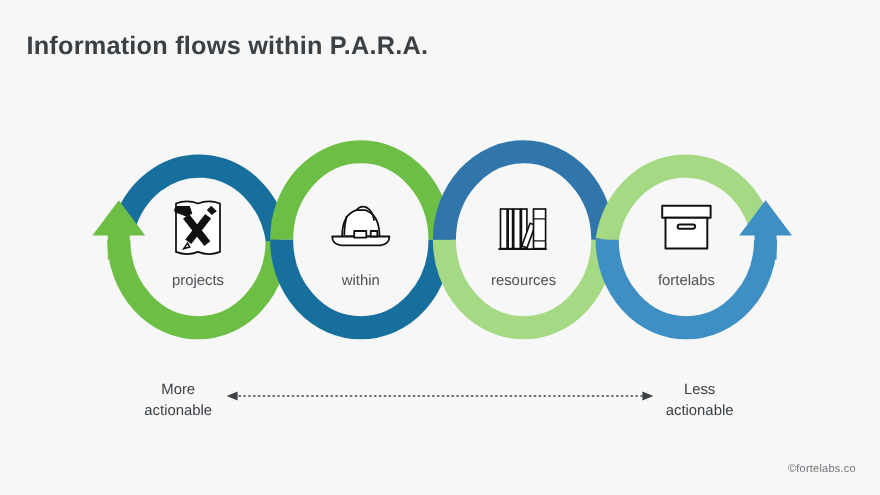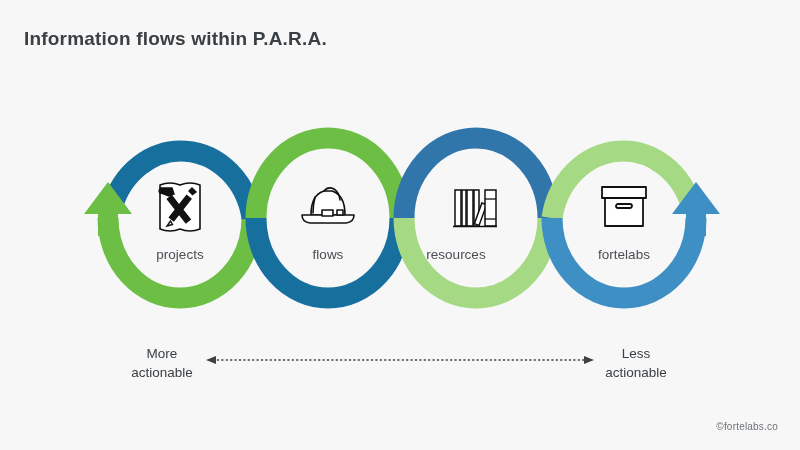--- a/index.html
+++ b/index.html
@@ -18,21 +18,21 @@
   #slide {
     position: absolute;
     inset: 0;
     background: #f7f7f7;
   }
 
   #title {
     position: absolute;
     left: 24px;
     top: 28px;
-    font-size: 19px;
+    font-size: 23px;
     font-weight: bold;
     color: #3b4045;
     letter-spacing: 0.2px;
     white-space: nowrap;
   }
 
   #diagram {
     position: absolute;
     left: 0;
     top: 110px;
@@ -156,22 +156,22 @@
       </g>
 
       <g transform="translate(624,97)" fill="#ffffff" stroke="#111111" stroke-width="1.8" stroke-linejoin="round">
         <rect x="-22" y="-20" width="44" height="11"></rect>
         <rect x="-19" y="-9" width="38" height="28"></rect>
         <rect x="-8" y="-3" width="16" height="4" rx="2" fill="#ffffff"></rect>
       </g>
     </svg>
 
     <div class="ring-label" style="left:180px; top:137px;">projects</div>
-    <div class="ring-label" style="left:328px; top:137px;">flows</div>
-    <div class="ring-label" style="left:456px; top:137px;">resources</div>
+    <div class="ring-label" style="left:328px; top:137px;">within</div>
+    <div class="ring-label" style="left:476px; top:137px;">resources</div>
     <div class="ring-label" style="left:624px; top:137px;">fortelabs</div>
   </div>
 
   <div id="axis">
     <div class="axis-label" id="axis-label-left">
       <div>More</div>
       <div>actionable</div>
     </div>
 
     <svg width="800" height="60" viewBox="0 0 800 60" style="position:absolute; left:0; top:0;">

